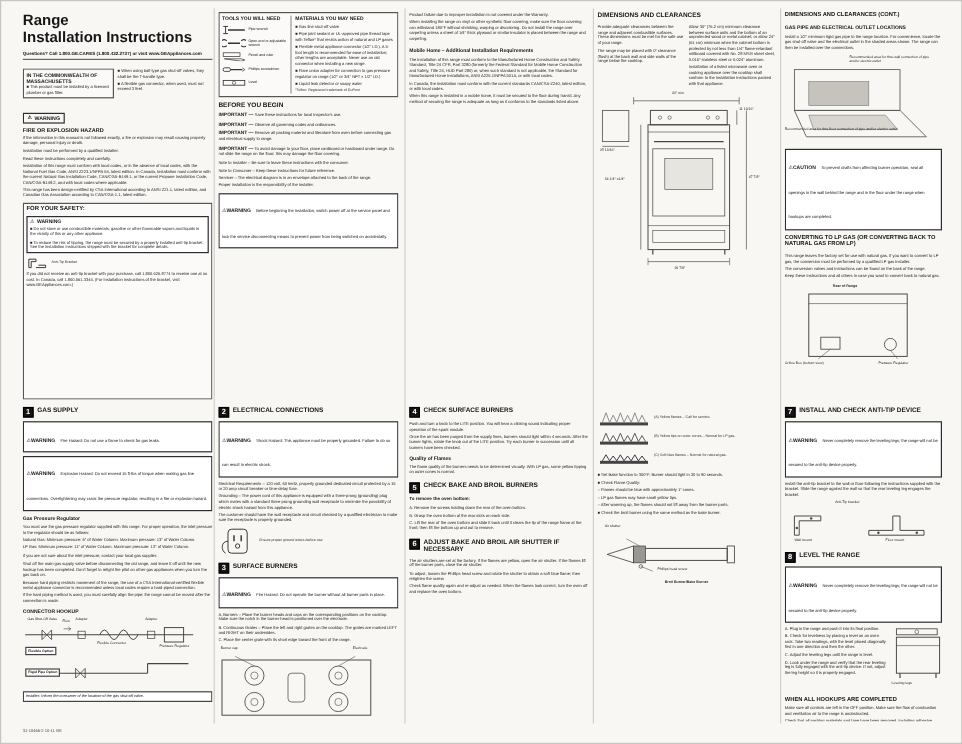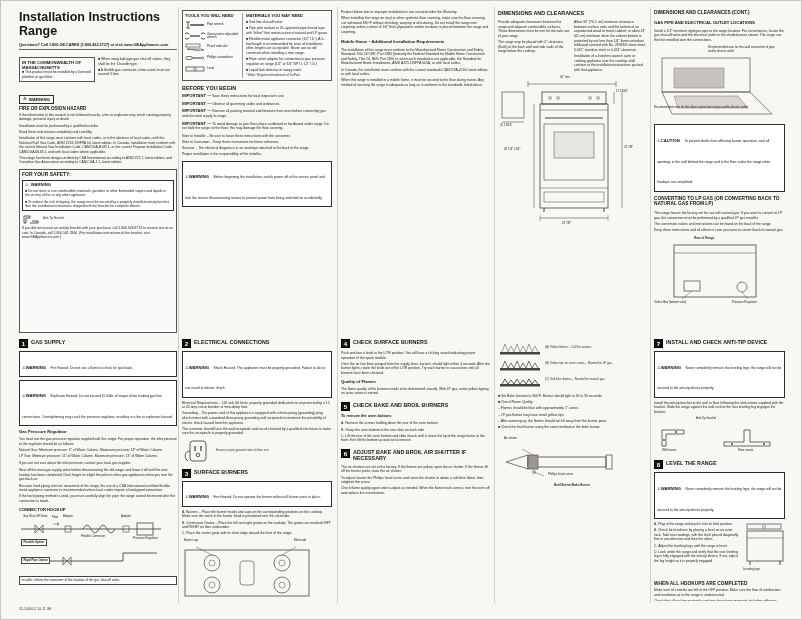--- a/index.html
+++ b/index.html
@@ -45,22 +45,22 @@
 <body>
 
 <div class="page">
 
   <div class="vline" style="left:177px"></div>
   <div class="vline" style="left:336px"></div>
   <div class="vline" style="left:493px"></div>
   <div class="vline" style="left:649px"></div>
 
   <div style="position:absolute;left:18px;top:9px;width:158px">
+    <div class="h-big">Range</div>
     <div class="h-big">Installation Instructions</div>
-    <div class="h-big">Range</div>
   </div>
   <div class="questions" style="left:18px;top:42px;width:158px">Questions? Call 1.800.GE.CARES (1.800.432.2737) or visit www.GEAppliances.com</div>
 
   <div class="col" style="left:18px;top:56px;width:158px;height:276px">
     <div style="display:flex;gap:3px">
       <div class="box" style="width:76px">
         <div class="subhead">IN THE COMMONWEALTH OF MASSACHUSETTS</div>
         <div class="p">■ This product must be installed by a licensed plumber or gas fitter.</div>
       </div>
       <div class="plist" style="flex:1">

